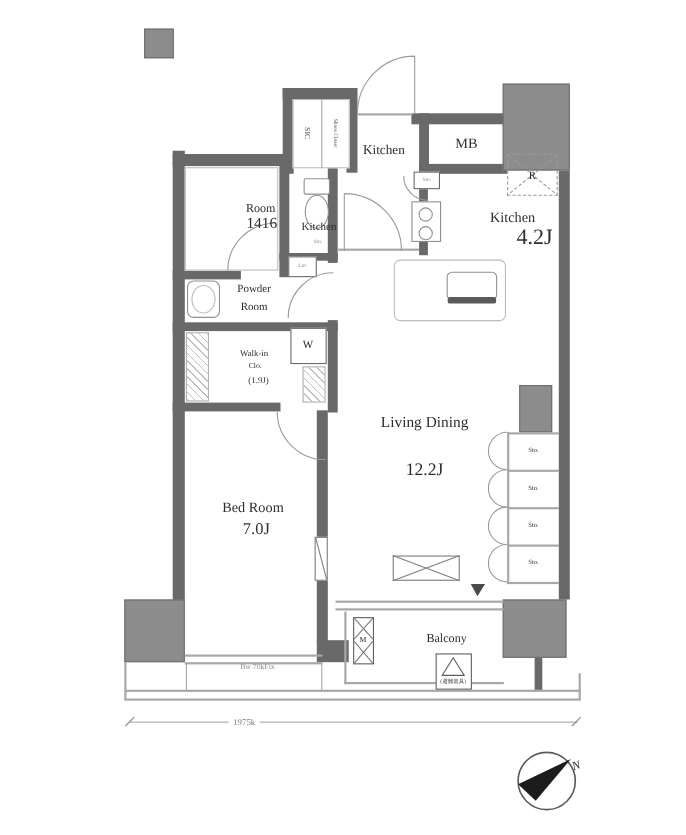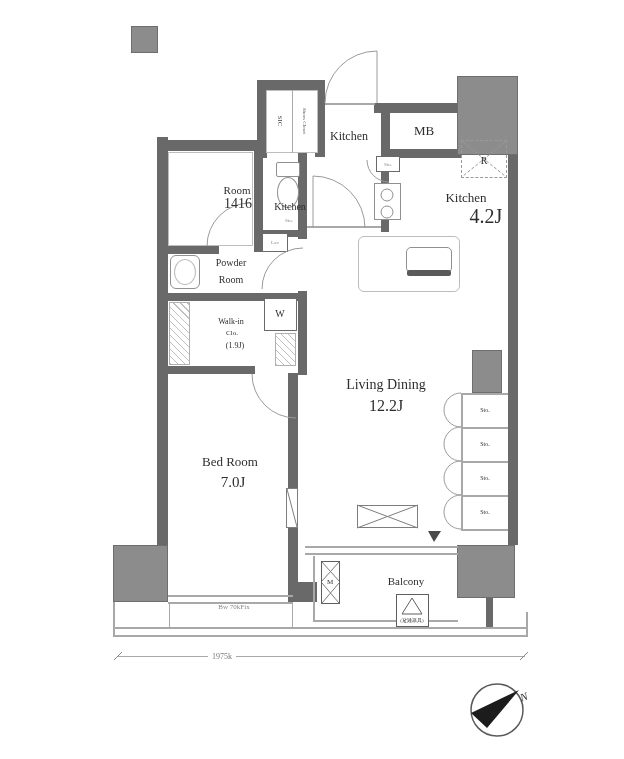--- a/index.html
+++ b/index.html
@@ -142,21 +142,21 @@
   <div class="lbl" style="left:290px;top:207px;font-size:10px">Kitchen</div>
   <div class="lbl gray" style="left:289px;top:220px;font-size:5px">Sto.</div>
   <div class="lbl gray" style="left:275px;top:242px;font-size:5px">Lav</div>
   <div class="lbl" style="left:231px;top:263px;font-size:10px">Powder</div>
   <div class="lbl" style="left:231px;top:280px;font-size:10px">Room</div>
   <div class="lbl" style="left:231px;top:322px;font-size:8px">Walk-in</div>
   <div class="lbl" style="left:232px;top:333px;font-size:7px">Clo.</div>
   <div class="lbl" style="left:235px;top:346px;font-size:8px">(1.9J)</div>
   <div class="lbl" style="left:280px;top:314px;font-size:10px">W</div>
   <div class="lbl" style="left:386px;top:385px;font-size:14px">Living Dining</div>
-  <div class="lbl" style="left:386px;top:406px;font-size:16px">12.2J</div>
+  <div class="lbl" style="left:386px;top:428px;font-size:16px">12.2J</div>
   <div class="lbl" style="left:230px;top:461px;font-size:13px">Bed Room</div>
   <div class="lbl" style="left:233px;top:482px;font-size:15px">7.0J</div>
   <div class="lbl" style="left:406px;top:581px;font-size:11px">Balcony</div>
   <div class="lbl" style="left:330px;top:582px;font-size:7px;background:#fff;padding:0 1px">M</div>
   <div class="lbl" style="left:485px;top:410px;font-size:6px">Sto.</div>
   <div class="lbl" style="left:485px;top:444px;font-size:6px">Sto.</div>
   <div class="lbl" style="left:485px;top:478px;font-size:6px">Sto.</div>
   <div class="lbl" style="left:485px;top:512px;font-size:6px">Sto.</div>
   <div class="vlbl" style="left:279px;top:121px;font-size:7px">SIC</div>
   <div class="vlbl" style="left:304px;top:121px;font-size:5px">Shoes Closet</div>

